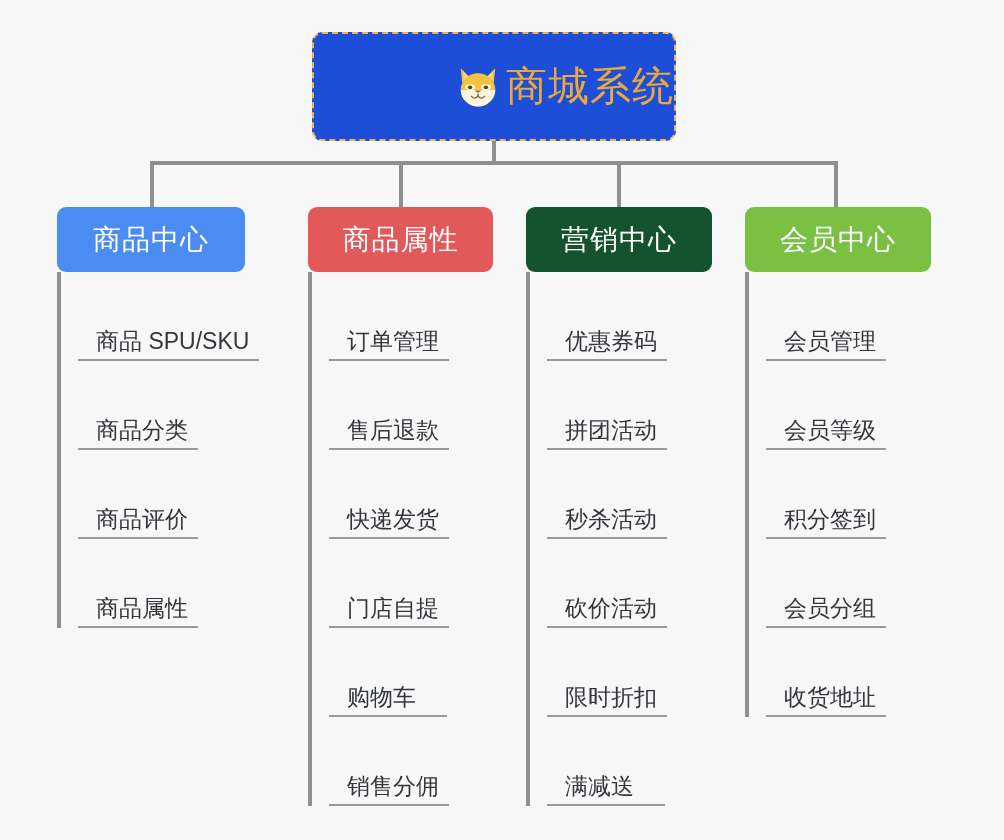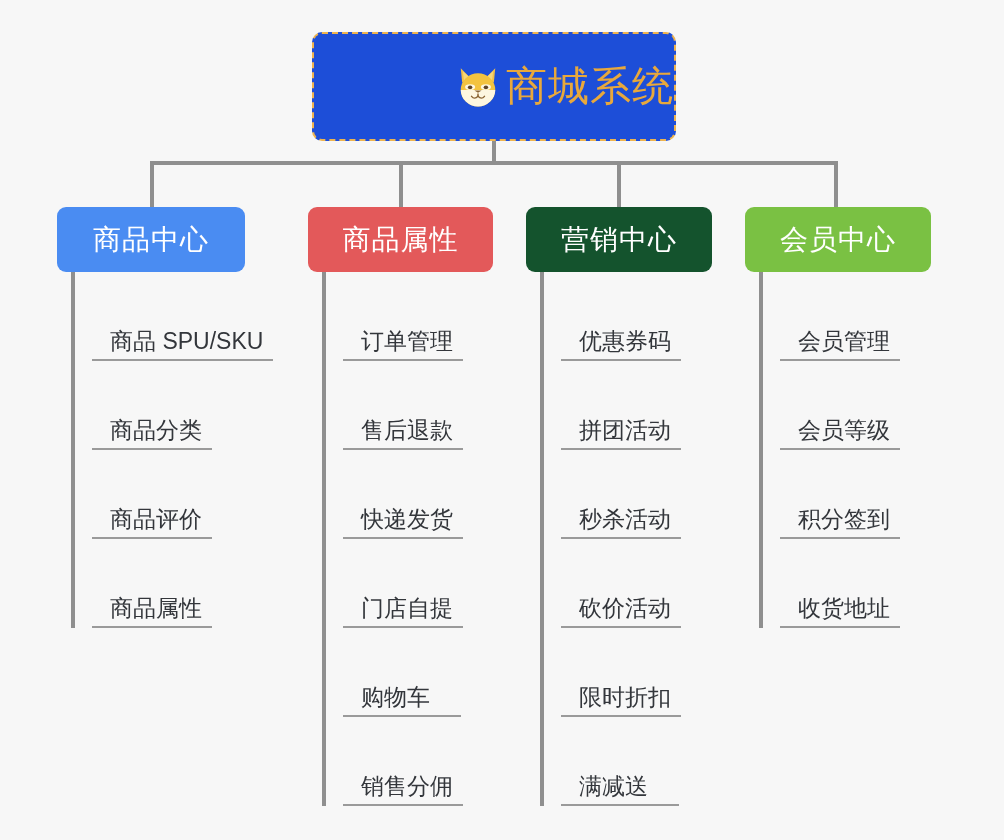--- a/index.html
+++ b/index.html
@@ -92,21 +92,20 @@
   .cat-header-label {
     color: #ffffff;
     font-size: 28px;
     line-height: 1;
     letter-spacing: 1px;
     white-space: nowrap;
   }
 
   .leaf-list {
     position: relative;
-    margin-left: 14px;
     padding-left: 17px;
     border-left: 4px solid #8f8f8f;
     box-sizing: border-box;
   }
   .leaf-item {
     height: 89px;
     display: flex;
     flex-direction: column;
     justify-content: flex-end;
     box-sizing: border-box;
@@ -235,18 +234,21 @@
       <div class="leaf-item">
           <span class="leaf-label">会员管理</span>
         </div>
       <div class="leaf-item">
           <span class="leaf-label">会员等级</span>
         </div>
       <div class="leaf-item">
           <span class="leaf-label">积分签到</span>
         </div>
       <div class="leaf-item">
+          <span class="leaf-label">会员分组</span>
+        </div>
+      <div class="leaf-item">
           <span class="leaf-label">收货地址</span>
         </div>
     </div>
   </div>
 
 </div>
 
 </body></html>

